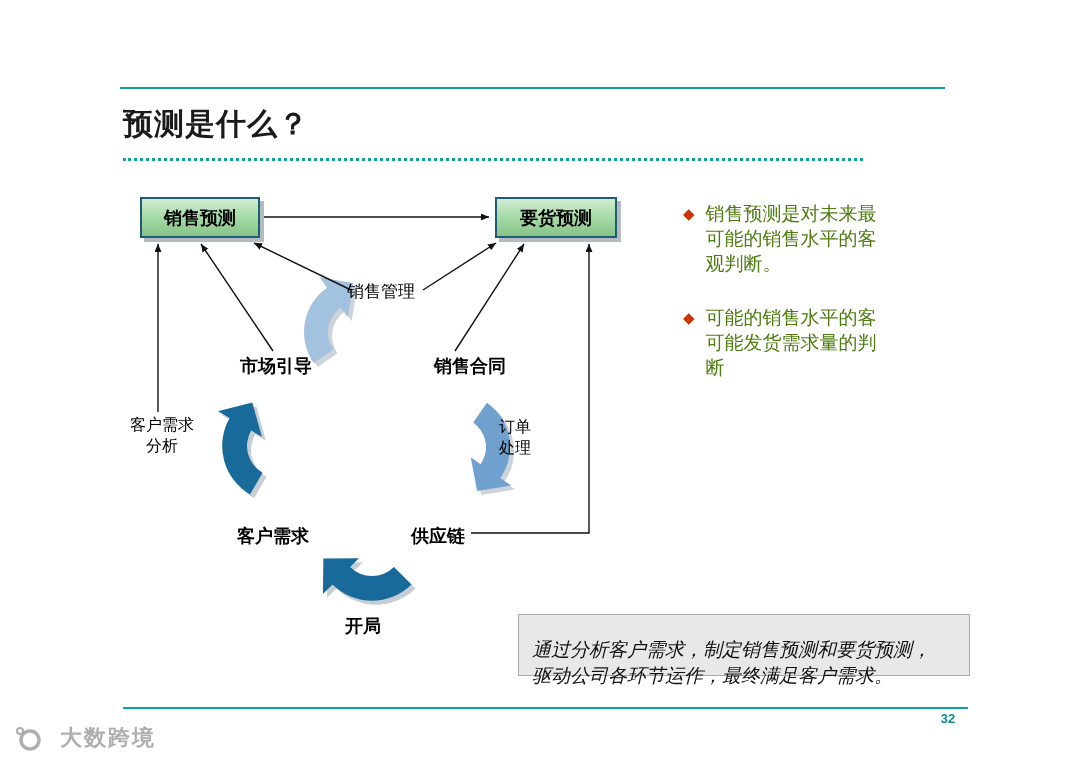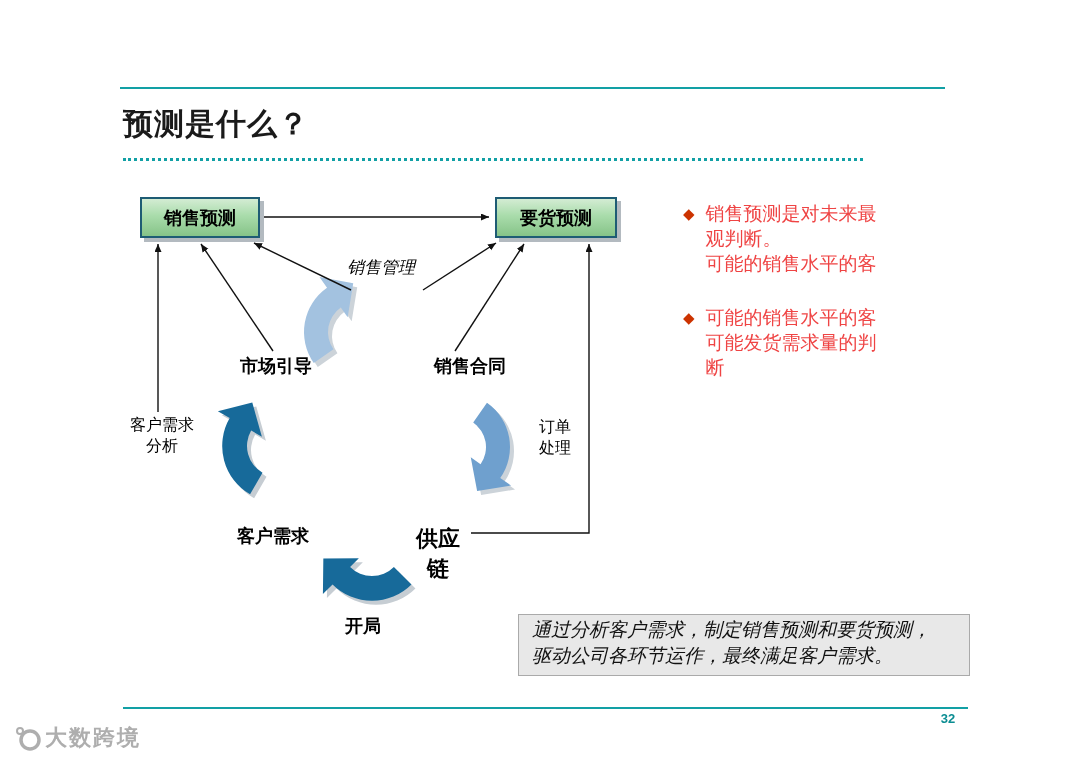--- a/index.html
+++ b/index.html
@@ -21,49 +21,49 @@
     display:flex;align-items:center;justify-content:center;
     font-size:18px;font-weight:600;color:#000;
     background:linear-gradient(180deg,#d3ecd3 0%,#a9dcab 45%,#86c388 100%);
     border:2px solid #1e5c74;
     box-shadow:4px 4px 0 0 #b3bac0;
   }
   .gbox.box1{left:140px;top:197px;}
   .gbox.box2{left:495px;top:197px;width:118px;}
 
   .lbl{position:absolute;z-index:2;text-align:center;color:#000;}
-  .lbl-sales-mgmt{left:341px;top:256px;width:80px;font-size:17px;font-style:italic;}
+  .lbl-sales-mgmt{left:341px;top:280px;width:80px;font-size:17px;}
   .lbl-market{left:236px;top:354px;width:80px;font-size:18px;font-weight:600;}
   .lbl-contract{left:406px;top:354px;width:80px;font-size:18px;font-weight:600;margin-left:24px;}
   .lbl-cda{left:112px;top:414px;width:100px;font-size:16px;line-height:21px;}
-  .lbl-order{left:529px;top:416px;width:60px;font-size:16px;line-height:21px;text-align:left;padding-left:10px;}
+  .lbl-order{left:489px;top:416px;width:60px;font-size:16px;line-height:21px;text-align:left;padding-left:10px;}
   .lbl-cust{left:233px;top:524px;width:80px;font-size:18px;font-weight:600;}
-  .lbl-supply{left:408px;top:524px;width:60px;font-size:22px;font-weight:600;}
+  .lbl-supply{left:408px;top:524px;width:60px;font-size:18px;font-weight:600;}
   .lbl-open{left:333px;top:614px;width:60px;font-size:18px;font-weight:600;}
 
   .bullet{position:absolute;left:683px;width:240px;display:flex;z-index:2;}
   .bullet .diamond{font-size:15px;color:#CC3300;margin-right:11px;line-height:25px;}
-  .bullet .bullet-text{font-size:19px;line-height:25px;color:#ef4444;}
+  .bullet .bullet-text{font-size:19px;line-height:25px;color:#4d7c0f;}
   .bullet.b1{top:201px;}
   .bullet.b2{top:305px;}
 
   .note-box{
     position:absolute;left:518px;top:614px;width:452px;height:62px;z-index:2;
     background:#e8e8e8;border:1px solid #aaaaaa;box-sizing:border-box;
-    padding:2px 13px;
+    padding:22px 13px;
     font-family:"Liberation Serif","DejaVu Serif",serif;
     font-style:italic;font-size:19px;line-height:26px;color:#111;
   }
 
   .page-number{position:absolute;left:928px;top:711px;width:40px;text-align:center;
     font-size:13px;font-weight:bold;color:#0B8D92;}
 
   .watermark{position:absolute;left:12px;top:722px;display:flex;align-items:center;
     color:#9a9a9a;opacity:.8;z-index:3;}
-  .watermark .wm-text{font-size:22px;font-weight:bold;letter-spacing:2px;margin-left:1px;}
+  .watermark .wm-text{font-size:22px;font-weight:bold;letter-spacing:2px;margin-left:16px;}
 </style>
 </head>
 <body>
 
 <div class="slide">
 
   <div class="top-rule"></div>
   <h1 class="title">预测是什么？</h1>
   <div class="dotted-rule"></div>
 
@@ -113,22 +113,22 @@
     <div>处理</div>
   </div>
   <div class="lbl lbl-cust">客户需求</div>
   <div class="lbl lbl-supply">供应链</div>
   <div class="lbl lbl-open">开局</div>
 
   <div class="bullet b1">
     <span class="diamond">◆</span>
     <div class="bullet-text">
       <div>销售预测是对未来最</div>
+      <div>可能的销售水平的客</div>
       <div>观判断。</div>
-      <div>可能的销售水平的客</div>
     </div>
   </div>
   <div class="bullet b2">
     <span class="diamond">◆</span>
     <div class="bullet-text">
       <div>可能的销售水平的客</div>
       <div>可能发货需求量的判</div>
       <div>断</div>
     </div>
   </div>

